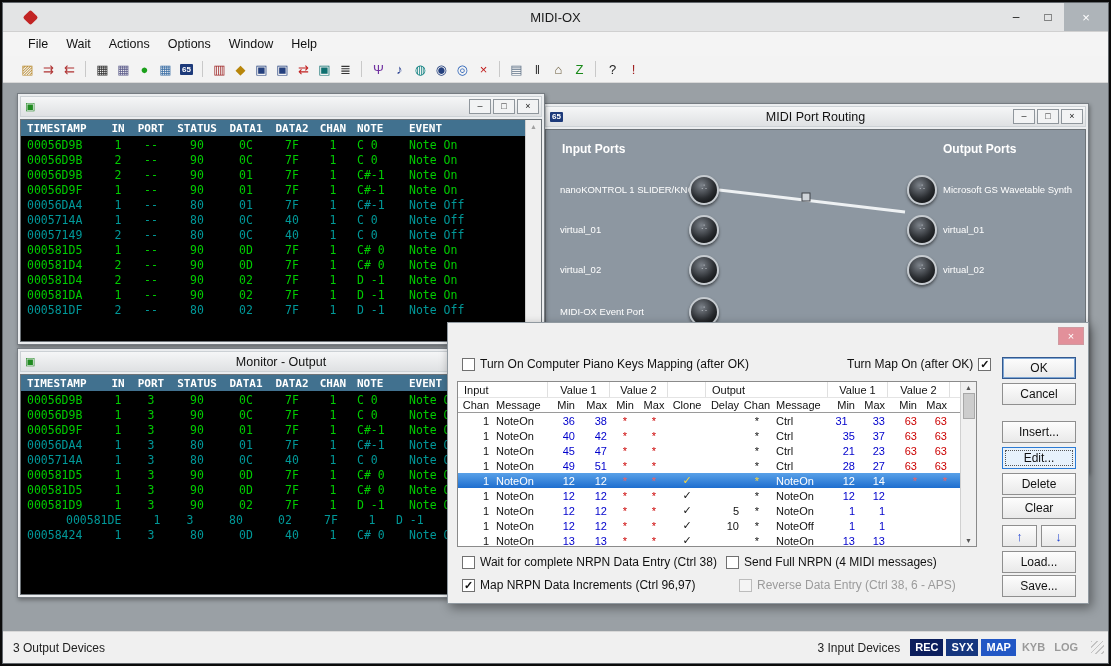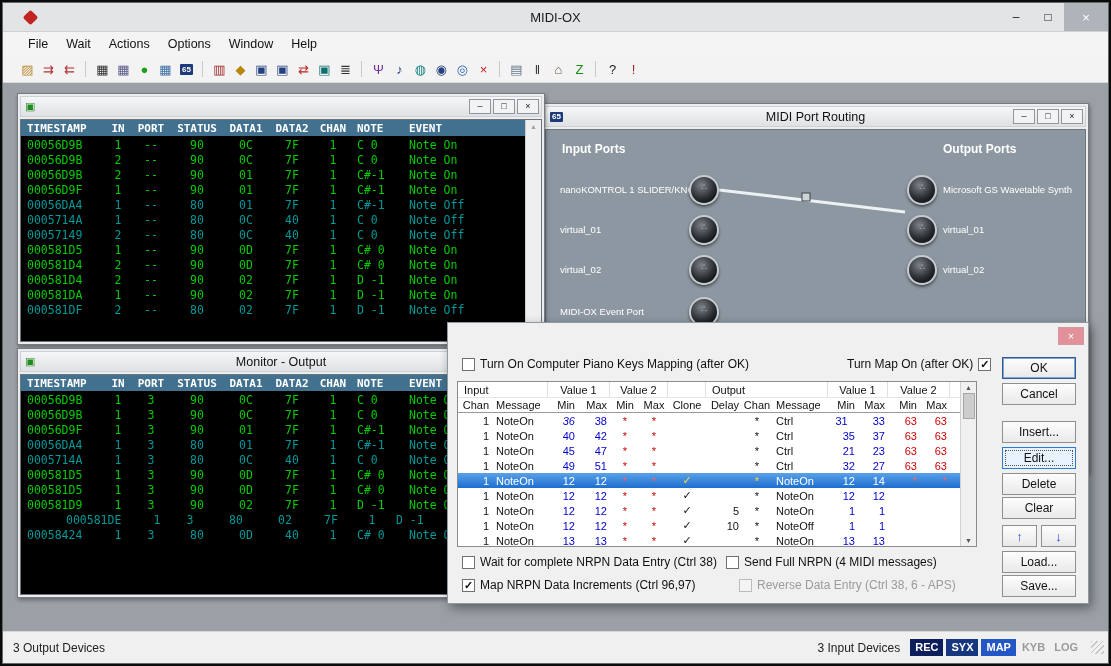--- a/index.html
+++ b/index.html
@@ -621,21 +621,21 @@
                   <span class="tcell al-c" style="width: 30px;">Chan</span>
                   <span class="tcell al-l" style="width: 56px;">Message</span>
                   <span class="tcell al-r" style="width: 30px;">Min</span>
                   <span class="tcell al-r" style="width: 30px;">Max</span>
                   <span class="tcell al-r" style="width: 32px;">Min</span>
                   <span class="tcell al-r" style="width: 30px;">Max</span>
                 </div>
                 <div class="trow">
                   <span class="tcell al-r k2" style="width: 34px;">1</span>
                   <span class="tcell al-l k2" style="width: 56px;">NoteOn</span>
-                  <span class="tcell al-r blue" style="width: 30px; font-style: italic;">36</span>
+                  <span class="tcell al-r blue" style="width: 30px;">36</span>
                   <span class="tcell al-r blue" style="width: 32px;">38</span>
                   <span class="tcell al-c red" style="width: 30px;">*</span>
                   <span class="tcell al-c red" style="width: 28px;">*</span>
                   <span class="tcell al-c k" style="width: 38px;"></span>
                   <span class="tcell al-r k2" style="width: 36px;"></span>
                   <span class="tcell al-c k" style="width: 30px;">*</span>
                   <span class="tcell al-l k2" style="width: 56px;">Ctrl</span>
                   <span class="tcell al-r blue" style="width: 30px; text-align: center;">31</span>
                   <span class="tcell al-r blue" style="width: 30px;">33</span>
                   <span class="tcell al-r red" style="width: 32px;">63</span>
@@ -677,21 +677,21 @@
                   <span class="tcell al-r k2" style="width: 34px;">1</span>
                   <span class="tcell al-l k2" style="width: 56px;">NoteOn</span>
                   <span class="tcell al-r blue" style="width: 30px;">49</span>
                   <span class="tcell al-r blue" style="width: 32px;">51</span>
                   <span class="tcell al-c red" style="width: 30px;">*</span>
                   <span class="tcell al-c red" style="width: 28px;">*</span>
                   <span class="tcell al-c k" style="width: 38px;"></span>
                   <span class="tcell al-r k2" style="width: 36px;"></span>
                   <span class="tcell al-c k" style="width: 30px;">*</span>
                   <span class="tcell al-l k2" style="width: 56px;">Ctrl</span>
-                  <span class="tcell al-r blue" style="width: 30px;">32</span>
+                  <span class="tcell al-r blue" style="width: 30px;">28</span>
                   <span class="tcell al-r blue" style="width: 30px;">27</span>
                   <span class="tcell al-r red" style="width: 32px;">63</span>
                   <span class="tcell al-r red" style="width: 30px;">63</span>
                 </div>
                 <div class="trow sel">
                   <span class="tcell al-r k2" style="width: 34px;">1</span>
                   <span class="tcell al-l k2" style="width: 56px;">NoteOn</span>
                   <span class="tcell al-r blue" style="width: 30px;">12</span>
                   <span class="tcell al-r blue" style="width: 32px;">12</span>
                   <span class="tcell al-c red" style="width: 30px;">*</span>

